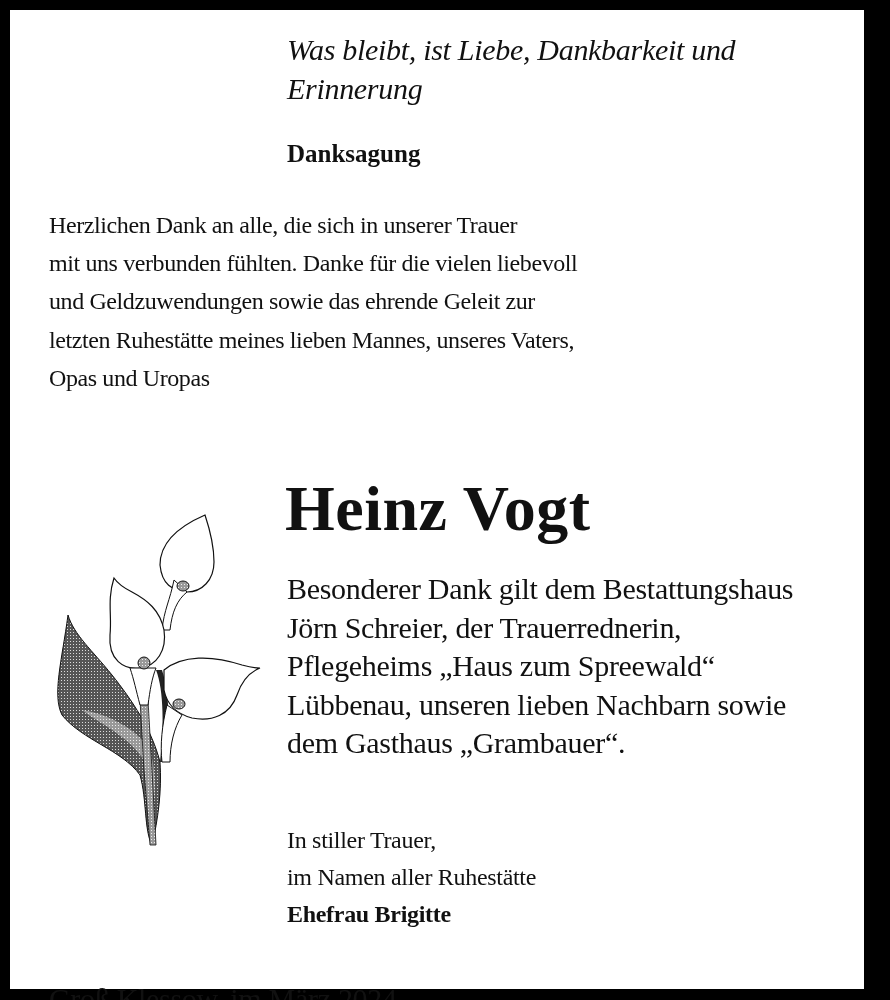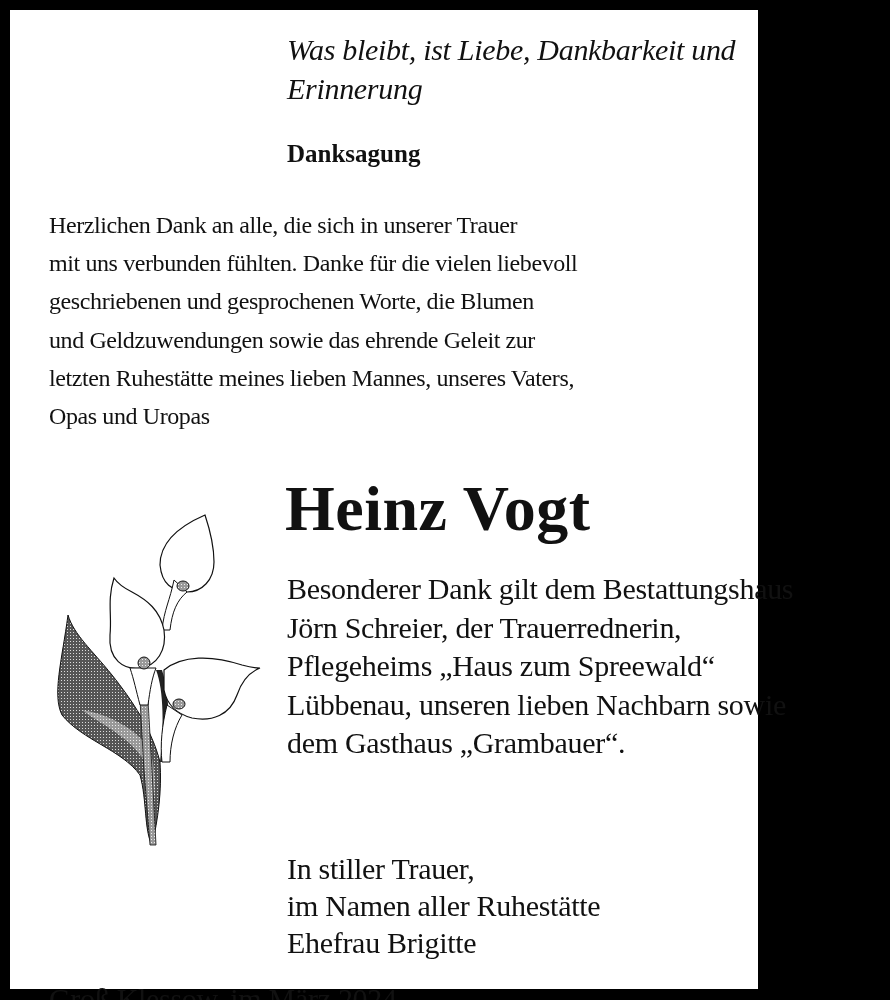--- a/index.html
+++ b/index.html
@@ -1,50 +1,49 @@
 <!DOCTYPE html>
 <html><head>
   <meta charset="utf-8">
   <style>
     html, body { margin: 0; padding: 0; background: #000; }
     body { width: 890px; height: 1000px; position: relative; overflow: hidden; }
     .frame {
-      position: absolute; left: 10px; top: 10px; width: 748px; height: 979px;
+      position: absolute; left: 10px; top: 10px; width: 854px; height: 979px;
       background: #fff;
       font-family: "Liberation Serif", "DejaVu Serif", serif;
       color: #111;
     }
     .abs { position: absolute; white-space: nowrap; }
     .motto { left: 277px; top: 20px; font-style: italic; font-size: 30px; line-height: 39px; letter-spacing: -0.3px; }
     .heading { left: 277px; top: 124px; font-weight: bold; font-size: 25px; line-height: 40px; }
     .intro { left: 39px; top: 196px; font-size: 24px; line-height: 38.2px; letter-spacing: -0.4px; }
     .name { left: 275px; top: 454px; font-weight: bold; font-size: 64px; line-height: 90px; letter-spacing: 0.5px; font-family: "Liberation Serif", "DejaVu Serif", serif; }
     .special { left: 277px; top: 560px; font-size: 30px; line-height: 38.5px; letter-spacing: -0.3px; }
-    .closing { left: 277px; top: 840px; font-size: 30px; line-height: 37px; letter-spacing: -0.3px; }
-    .closing .signer { font-weight: normal; }
+    .closing { left: 277px; top: 812px; font-size: 24px; line-height: 37px; letter-spacing: -0.3px; }
+    .closing .signer { font-weight: bold; }
     .place { left: 39px; top: 930px; font-size: 30px; line-height: 38px; letter-spacing: -0.3px; margin-top: 40px; }
     .line { display: block; }
     .flower { position: absolute; left: 42px; top: 490px; width: 220px; height: 360px; }
   </style>
 </head>
 <body>
 
 <div class="frame">
 
   <div class="abs motto">
     <span class="line">Was bleibt, ist Liebe, Dankbarkeit und</span>
     <span class="line">Erinnerung</span>
   </div>
 
   <div class="abs heading">Danksagung</div>
 
   <div class="abs intro">
     <span class="line">Herzlichen Dank an alle, die sich in unserer Trauer</span>
     <span class="line">mit uns verbunden fühlten. Danke für die vielen liebevoll</span>
-    <span class="line">geschriebenen und gesprochenen Worte, die Blumen</span>
     <span class="line">und Geldzuwendungen sowie das ehrende Geleit zur</span>
     <span class="line">letzten Ruhestätte meines lieben Mannes, unseres Vaters,</span>
     <span class="line">Opas und Uropas</span>
   </div>
 
   <div class="abs name">Heinz Vogt</div>
 
   <svg class="flower" viewBox="0 0 220 360" xmlns="http://www.w3.org/2000/svg">
     <defs>
       <pattern id="dots" width="3" height="3" patternUnits="userSpaceOnUse">

